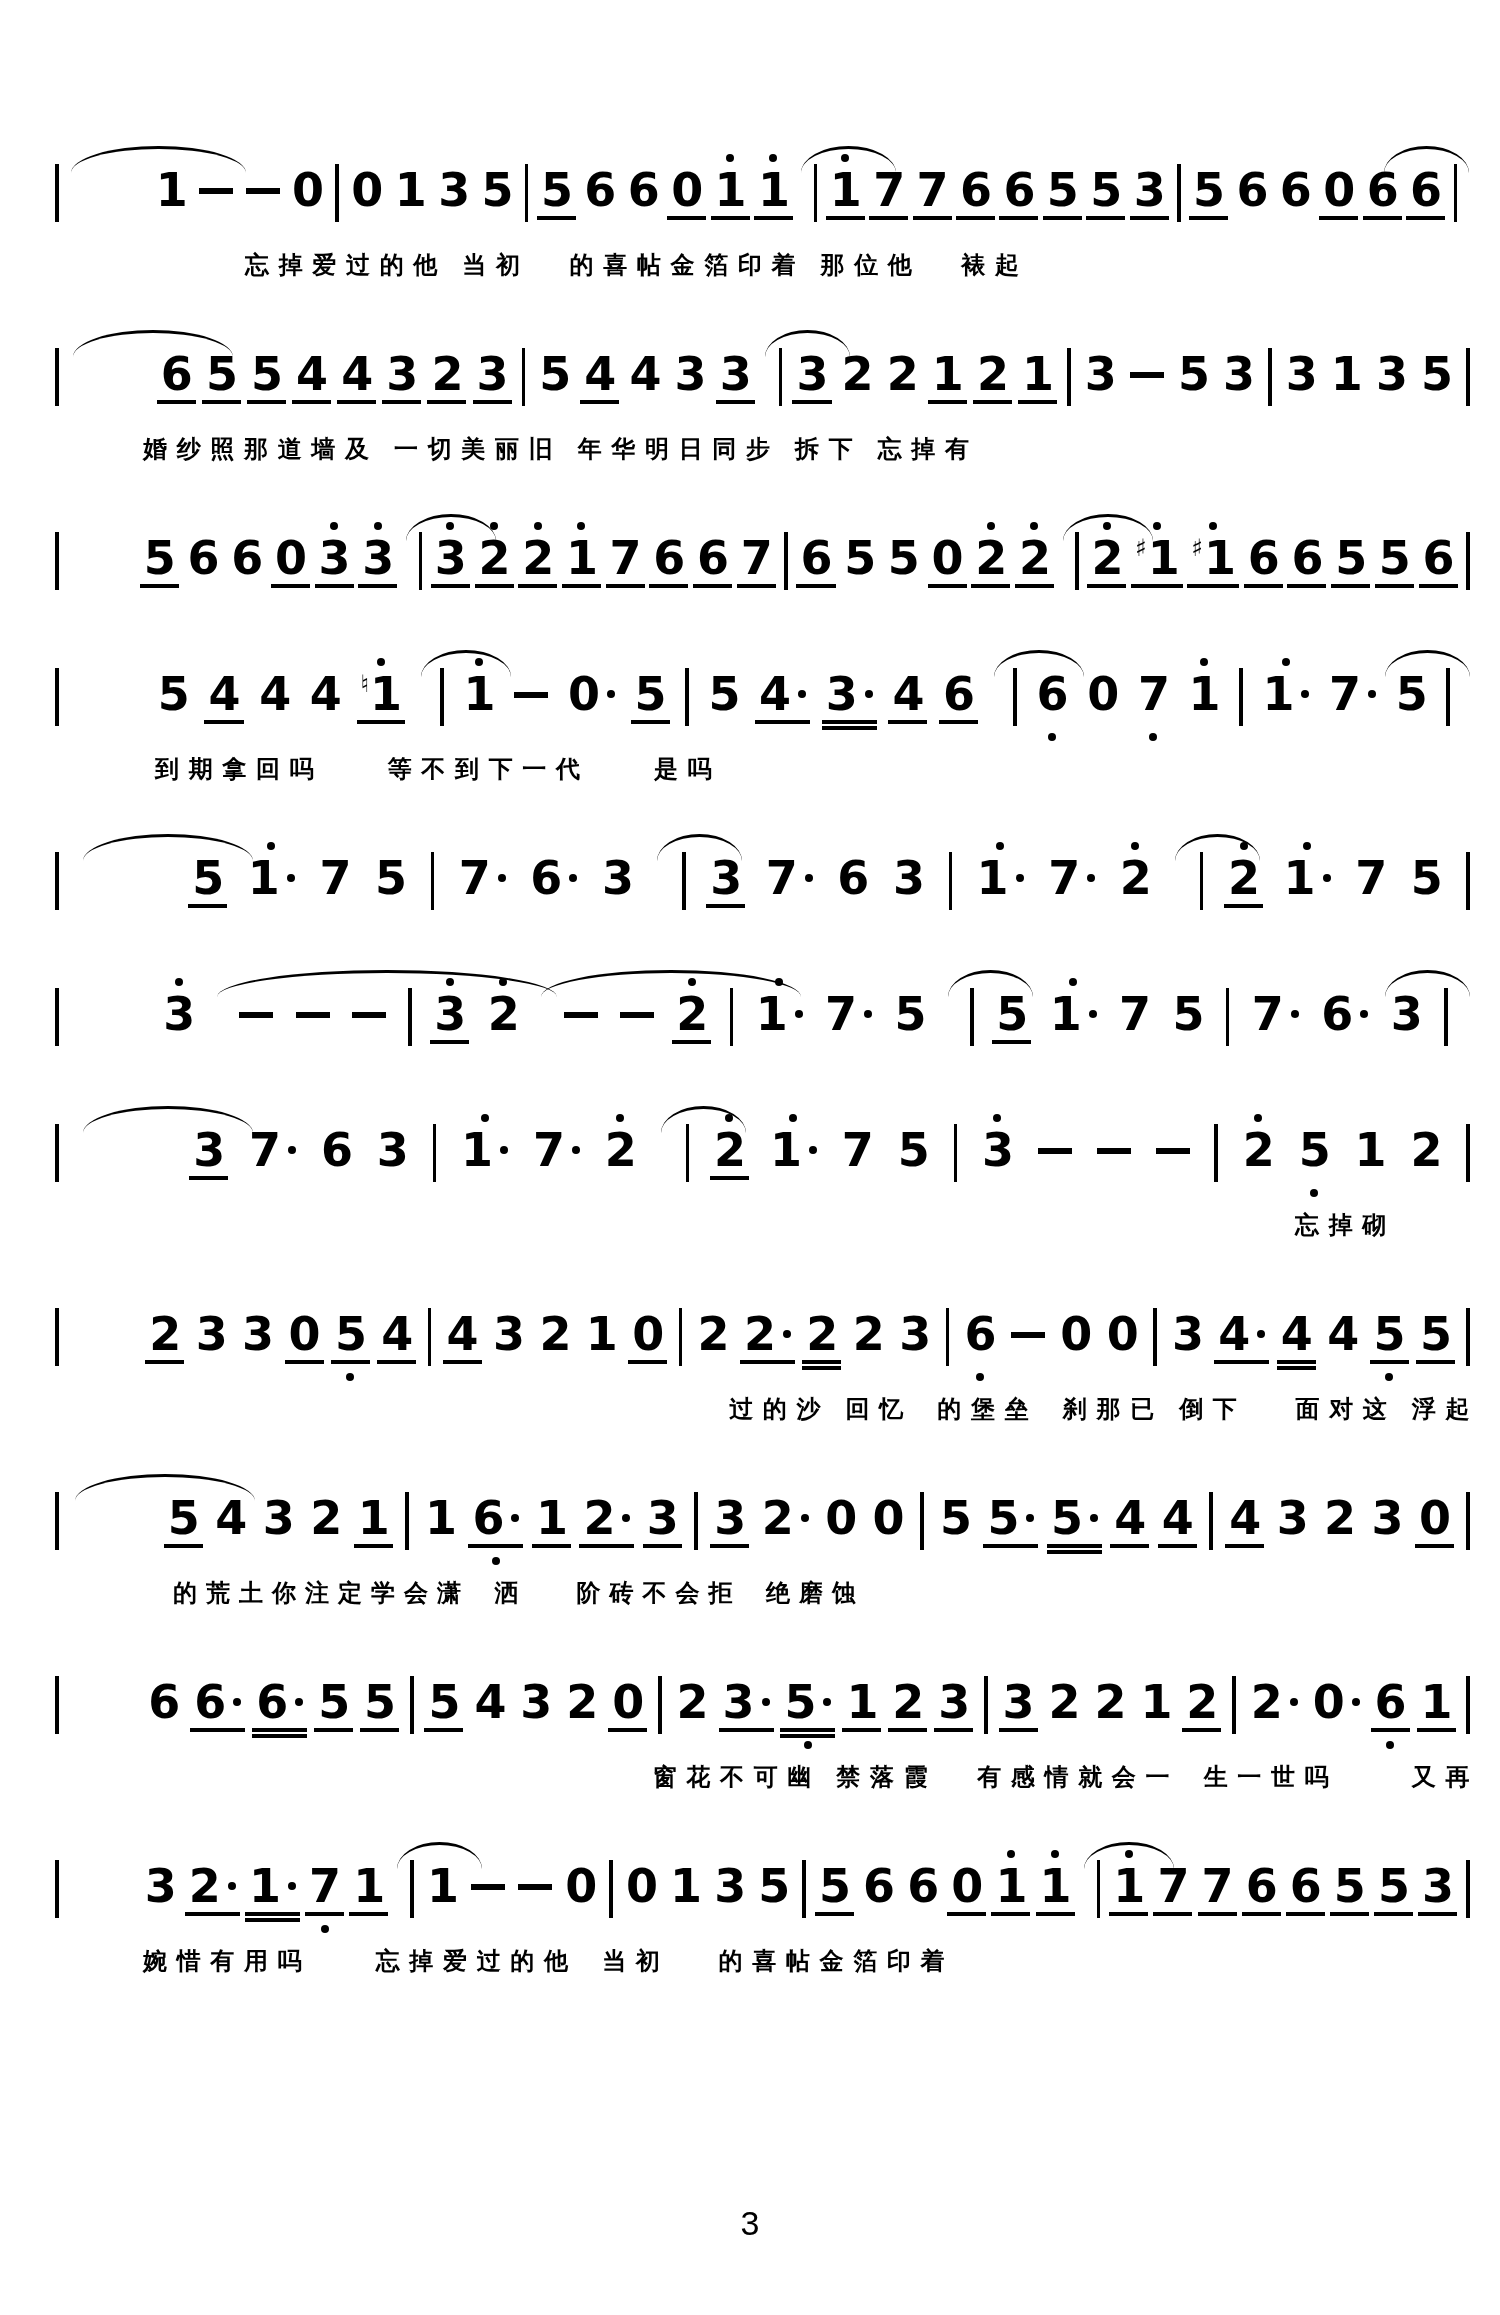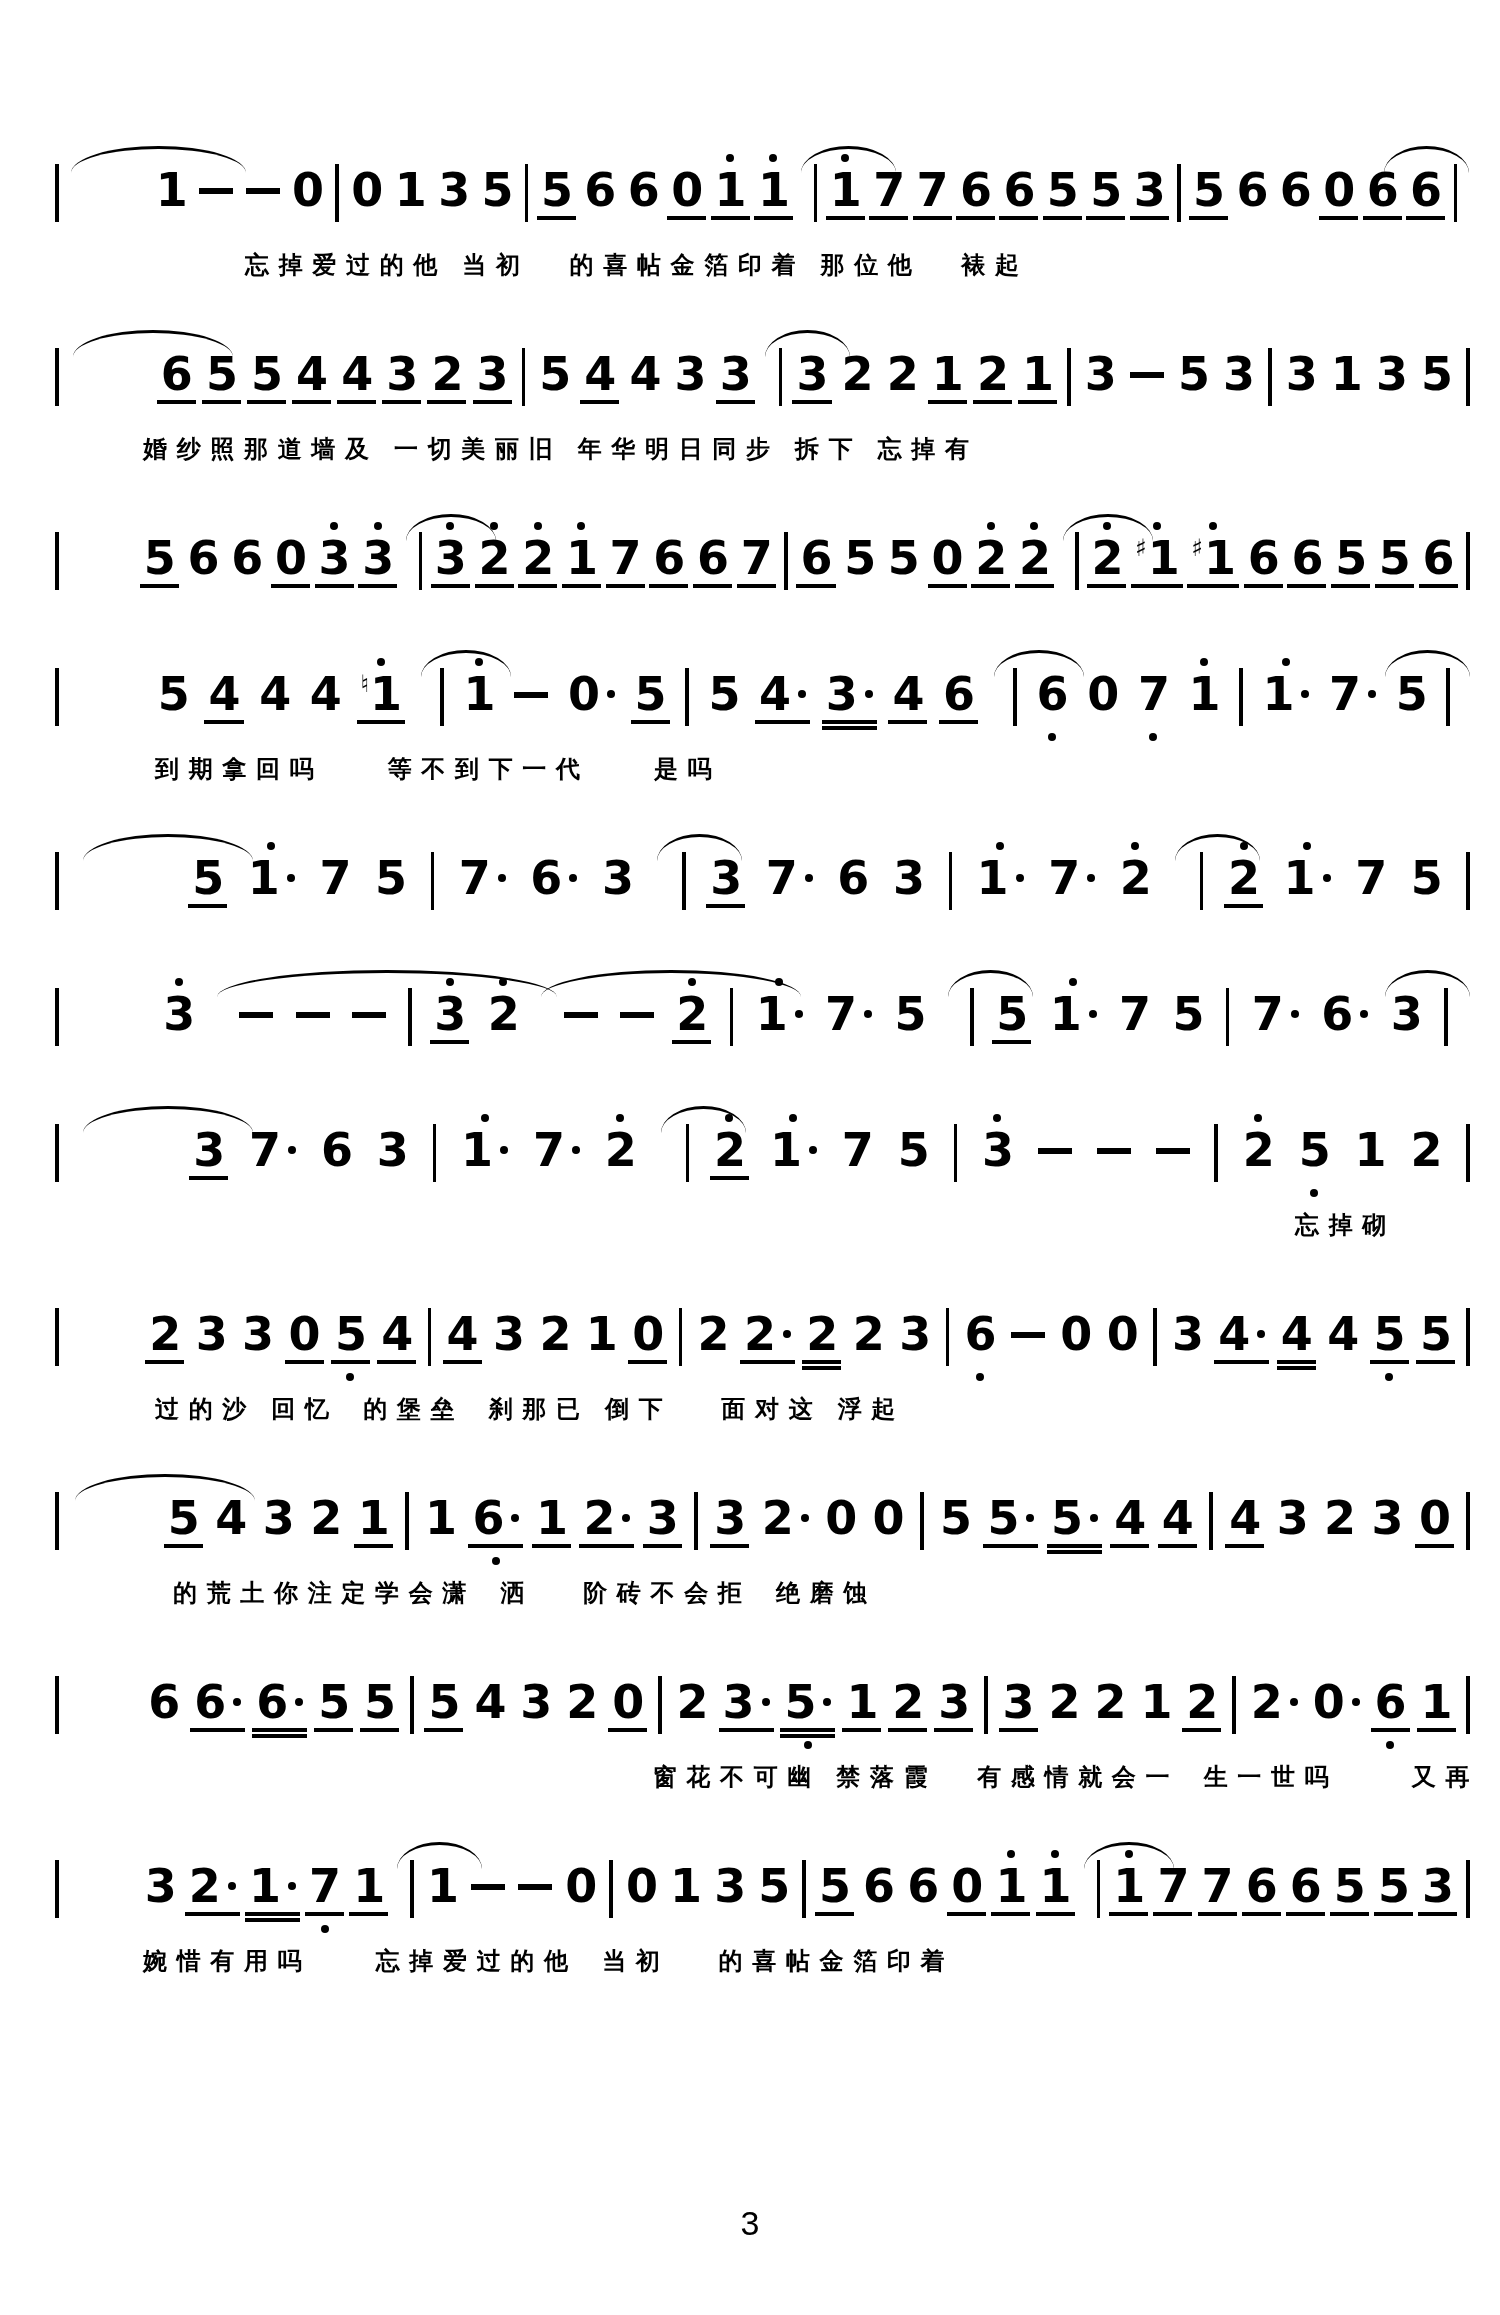--- a/index.html
+++ b/index.html
@@ -1803,21 +1803,21 @@
             <span class="drow">
               <span class="digit">5</span>
             </span>
             <span class="uzone">
               <span class="uline"></span>
             </span>
             <span class="slotb"></span>
           </span>
           <span class="bar"></span>
         </div>
-        <div class="lyric-row" style="padding-left: 100px;">过 的 沙　回 忆　 的 堡 垒　 刹 那 已　倒 下　　 面 对 这　浮 起</div>
+        <div class="lyric-row" style="padding-left: 100px; text-align: right;">过 的 沙　回 忆　 的 堡 垒　 刹 那 已　倒 下　　 面 对 这　浮 起</div>
       </div>
       <div class="line-block">
         <div class="note-row">
           <span class="bar"></span>
           <span class="slur" style="width: 180px; margin-right: -180px;"></span>
           <span class="spacer" style="width: 60px;"></span>
           <span class="cell">
             <span class="slot"></span>
             <span class="drow">
               <span class="digit">5</span>
@@ -2042,21 +2042,21 @@
             <span class="drow">
               <span class="digit">0</span>
             </span>
             <span class="uzone">
               <span class="uline"></span>
             </span>
             <span class="slotb"></span>
           </span>
           <span class="bar"></span>
         </div>
-        <div class="lyric-row" style="padding-left: 118px;">的 荒 土 你 注 定 学 会 潇　 洒　　 阶 砖 不 会 拒　 绝 磨 蚀</div>
+        <div class="lyric-row" style="padding-left: 118px; font-family: Liberation Serif, serif;">的 荒 土 你 注 定 学 会 潇　 洒　　 阶 砖 不 会 拒　 绝 磨 蚀</div>
       </div>
       <div class="line-block">
         <div class="note-row">
           <span class="bar"></span>
           <span class="spacer" style="width: 60px;"></span>
           <span class="cell">
             <span class="slot"></span>
             <span class="drow">
               <span class="digit">6</span>
             </span>

